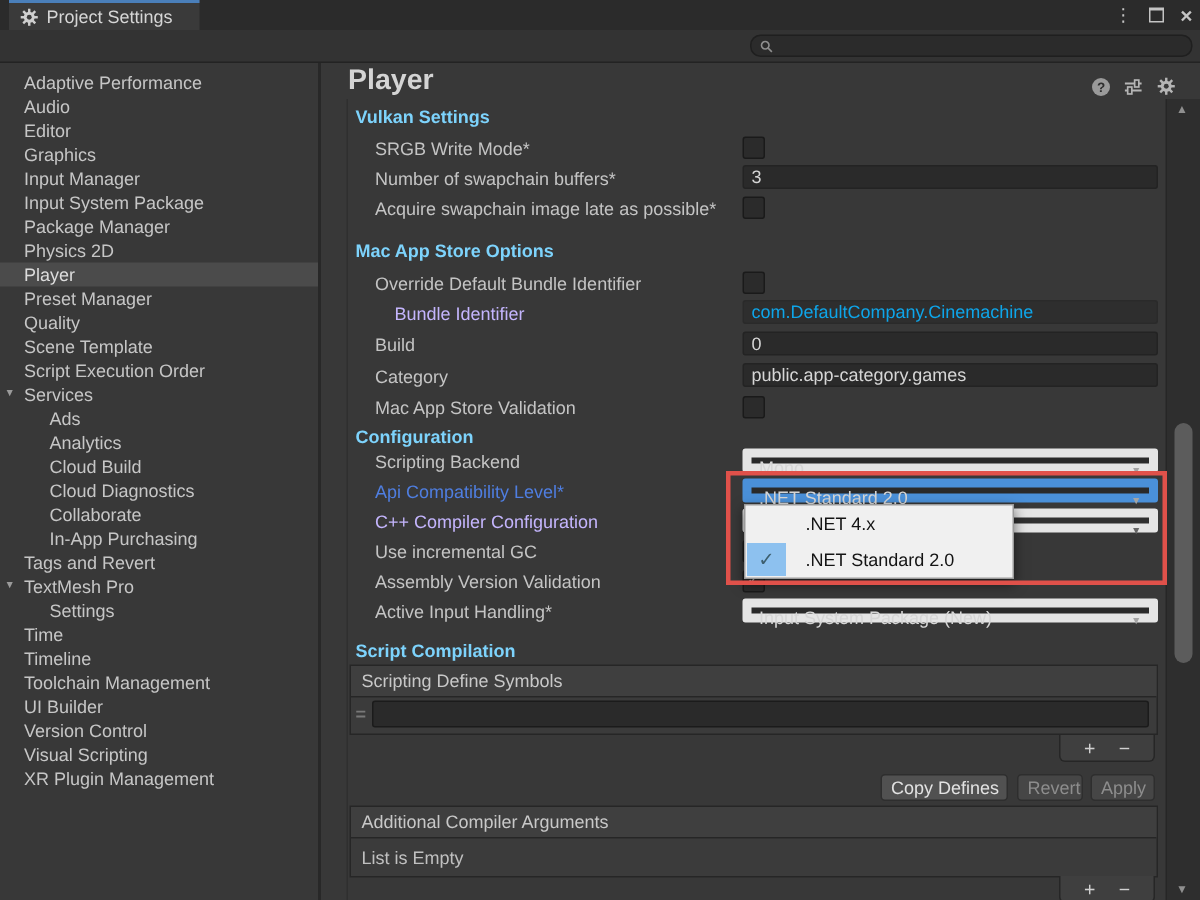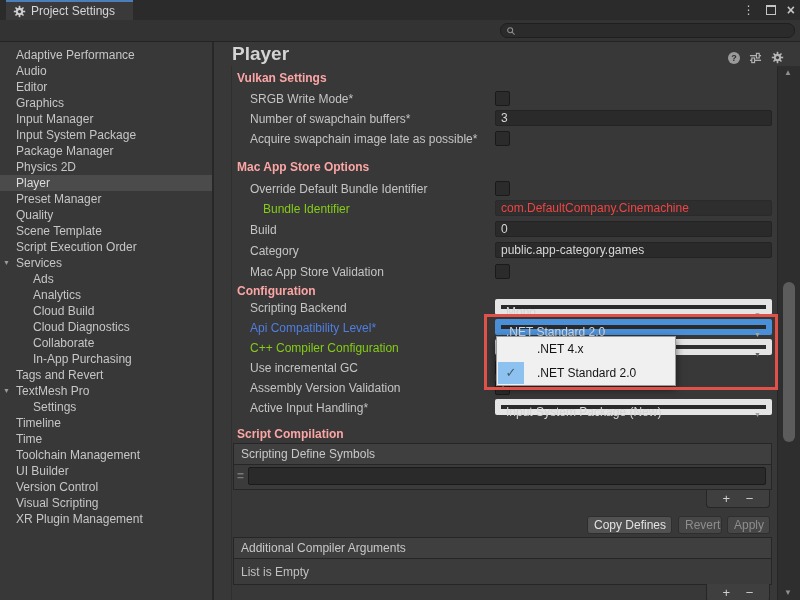--- a/index.html
+++ b/index.html
@@ -36,29 +36,29 @@
   .side-item.selected{background:var(--sel-row,#4b4b4b);color:#dcdcdc;}
   .side-tri{position:absolute;left:3px;top:0;font-size:7px;color:#9a9a9a;line-height:16px;}
   
   .main{position:absolute;left:214px;top:42px;width:586px;height:558px;}
   .main-title{position:absolute;left:18px;top:1px;font-size:19px;font-weight:bold;color:#d4d4d4;}
   .hdr-icons{position:absolute;right:16px;top:9px;display:flex;gap:9px;align-items:center;}
   .help-circle{display:inline-flex;width:12px;height:12px;border-radius:50%;background:#9a9a9a;color:#2e2e2e;
     font-size:9px;font-weight:bold;align-items:center;justify-content:center;}
   .indent-guide{position:absolute;left:17px;top:24px;width:1px;height:534px;background:#2f2f2f;}
   
-  .sec-label{position:absolute;font-weight:bold;color:#fca5a5;height:14px;line-height:14px;white-space:nowrap;}
+  .sec-label{position:absolute;font-weight:bold;color:#7dd3fc;height:14px;line-height:14px;white-space:nowrap;}
   .row-label{position:absolute;height:14px;line-height:14px;color:#c4c4c4;white-space:nowrap;}
-  .row-label.disabled{color:#84cc16;}
+  .row-label.disabled{color:#c4b5fd;}
   .row-label.accent{color:var(--link-blue,#4f7ee0);}
   .ctl-checkbox{position:absolute;width:13px;height:13px;background:#2b2b2b;border:1px solid #1a1a1a;border-radius:2px;
     color:#c9c9c9;font-size:11px;line-height:13px;text-align:center;}
   .ctl-field{position:absolute;width:277px;height:16px;background:#2a2a2a;border:1px solid #232323;border-radius:2px;
     box-sizing:border-box;line-height:14px;padding-left:5px;color:#d6d6d6;white-space:nowrap;overflow:hidden;}
-  .ctl-field.disabled{color:#ef4444;border-color:#2a2a2a;background:#2e2e2e;}
+  .ctl-field.disabled{color:#0ea5e9;border-color:#2a2a2a;background:#2e2e2e;}
   .ctl-drop{position:absolute;width:277px;height:16px;background:#2a2a2a;border:6px solid #e5e5e5;border-radius:2px;
     box-sizing:border-box;line-height:14px;padding-left:5px;color:#d6d6d6;white-space:nowrap;}
   .ctl-drop.focused{border-color:var(--focus-blue,#4a90d9);}
   .ctl-drop.disabled{background:#303030;color:#5e5e5e;}
   .drop-arrow{position:absolute;right:5px;top:3px;font-size:7px;color:#a5a5a5;}
   .ctl-drop.disabled .drop-arrow{color:#666;}
   
   .popup{position:absolute;left:282px;top:294px;width:180px;height:50px;background:#f0f0f0;z-index:10;
     box-shadow:0 3px 8px rgba(0,0,0,.55);border:1px solid #9b9b9b;box-sizing:border-box;}
   .popup-item{position:relative;height:24px;line-height:24px;color:#141414;padding-left:40px;white-space:nowrap;}
@@ -139,22 +139,22 @@
       <div class="side-item"><span class="side-tri">▼</span><span>Services</span></div>
       <div class="side-item sub"><span>Ads</span></div>
       <div class="side-item sub"><span>Analytics</span></div>
       <div class="side-item sub"><span>Cloud Build</span></div>
       <div class="side-item sub"><span>Cloud Diagnostics</span></div>
       <div class="side-item sub"><span>Collaborate</span></div>
       <div class="side-item sub"><span>In-App Purchasing</span></div>
       <div class="side-item"><span>Tags and Revert</span></div>
       <div class="side-item"><span class="side-tri">▼</span><span>TextMesh Pro</span></div>
       <div class="side-item sub"><span>Settings</span></div>
+      <div class="side-item"><span>Time</span></div>
       <div class="side-item"><span>Timeline</span></div>
-      <div class="side-item"><span>Time</span></div>
       <div class="side-item"><span>Toolchain Management</span></div>
       <div class="side-item"><span>UI Builder</span></div>
       <div class="side-item"><span>Version Control</span></div>
       <div class="side-item"><span>Visual Scripting</span></div>
       <div class="side-item"><span>XR Plugin Management</span></div>
     </div>
   <div class="side-sep"></div>
 
   <div class="main">
     <div class="main-title">Player</div>

